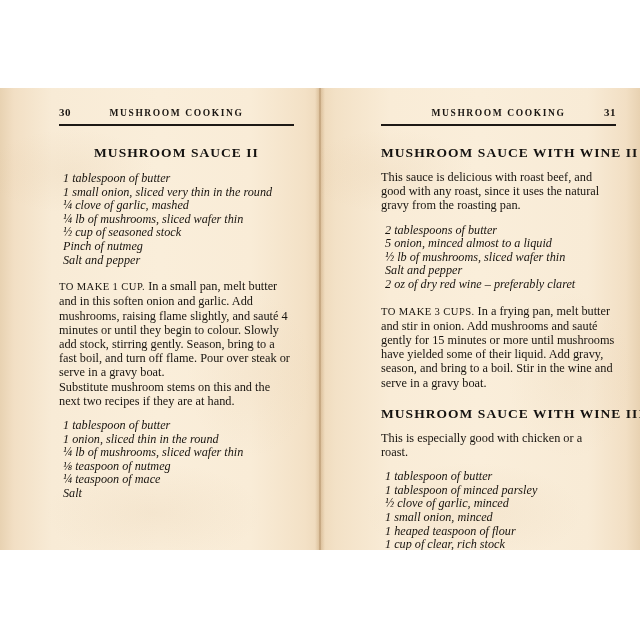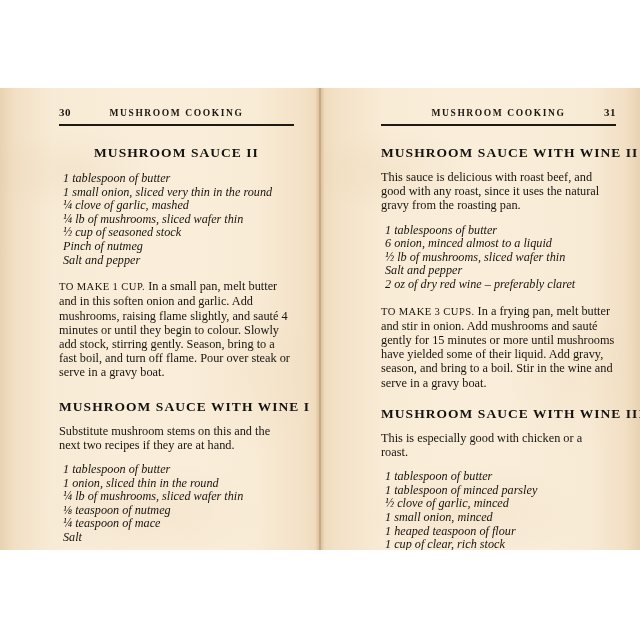--- a/index.html
+++ b/index.html
@@ -191,21 +191,20 @@
         <li>¼ clove of garlic, mashed</li>
         <li>¼ lb of mushrooms, sliced wafer thin</li>
         <li>½ cup of seasoned stock</li>
         <li>Pinch of nutmeg</li>
         <li>Salt and pepper</li>
       </ul>
 
       <p class="method"><span class="lead lead-first">TO MAKE 1 CUP.</span>
         <span>In a small pan, melt butter and in this soften onion and garlic. Add mushrooms, raising flame slightly, and sauté 4 minutes or until they begin to colour. Slowly add stock, stirring gently. Season, bring to a fast boil, and turn off flame. Pour over steak or serve in a gravy boat.</span></p>
 
-      <h2 class="recipe-title">MUSHROOM SAUCE WITH WINE I</h2>
 
       <p class="body">Substitute mushroom stems on this and the next two recipes if they are at hand.</p>
 
       <ul class="ingredients">
         <li>1 tablespoon of butter</li>
         <li>1 onion, sliced thin in the round</li>
         <li>¼ lb of mushrooms, sliced wafer thin</li>
         <li>⅛ teaspoon of nutmeg</li>
         <li>¼ teaspoon of mace</li>
         <li>Salt</li>
@@ -221,22 +220,22 @@
         <span class="title">MUSHROOM COOKING</span>
         <span class="folio">31</span>
       </div>
       <div class="rule"></div>
 
       <h2 class="recipe-title">MUSHROOM SAUCE WITH WINE II</h2>
 
       <p class="body">This sauce is delicious with roast beef, and good with any roast, since it uses the natural gravy from the roasting pan.</p>
 
       <ul class="ingredients">
-        <li>1 tablespoons of butter</li>
-        <li>6 onion, minced almost to a liquid</li>
+        <li>2 tablespoons of butter</li>
+        <li>5 onion, minced almost to a liquid</li>
         <li>½ lb of mushrooms, sliced wafer thin</li>
         <li>Salt and pepper</li>
         <li>2 oz of dry red wine – preferably claret</li>
       </ul>
 
       <p class="method"><span class="lead lead-first">TO MAKE 3 CUPS.</span>
         <span>In a frying pan, melt butter and stir in onion. Add mushrooms and sauté gently for 15 minutes or more until mushrooms have yielded some of their liquid. Add gravy, season, and bring to a boil. Stir in the wine and serve in a gravy boat.</span></p>
 
       <h2 class="recipe-title tight">MUSHROOM SAUCE WITH WINE III</h2>
 

